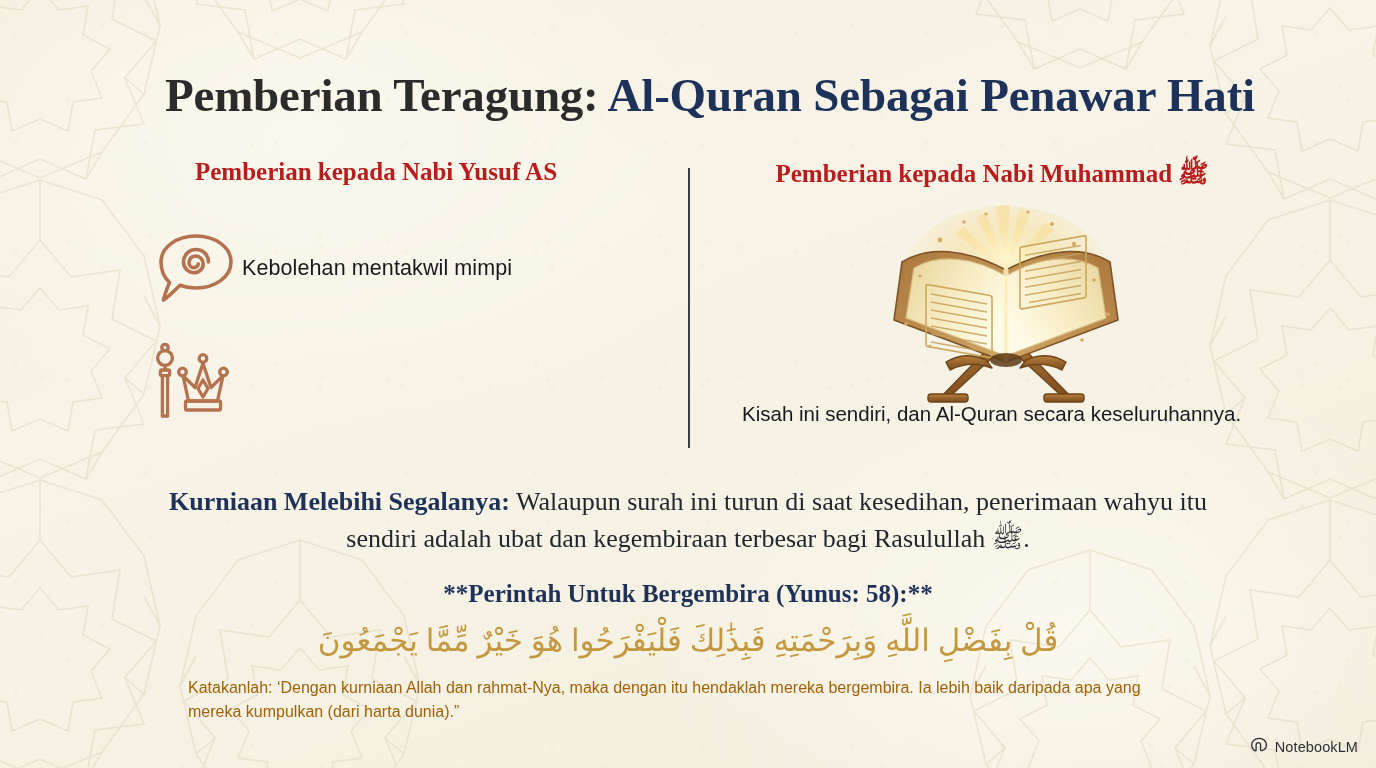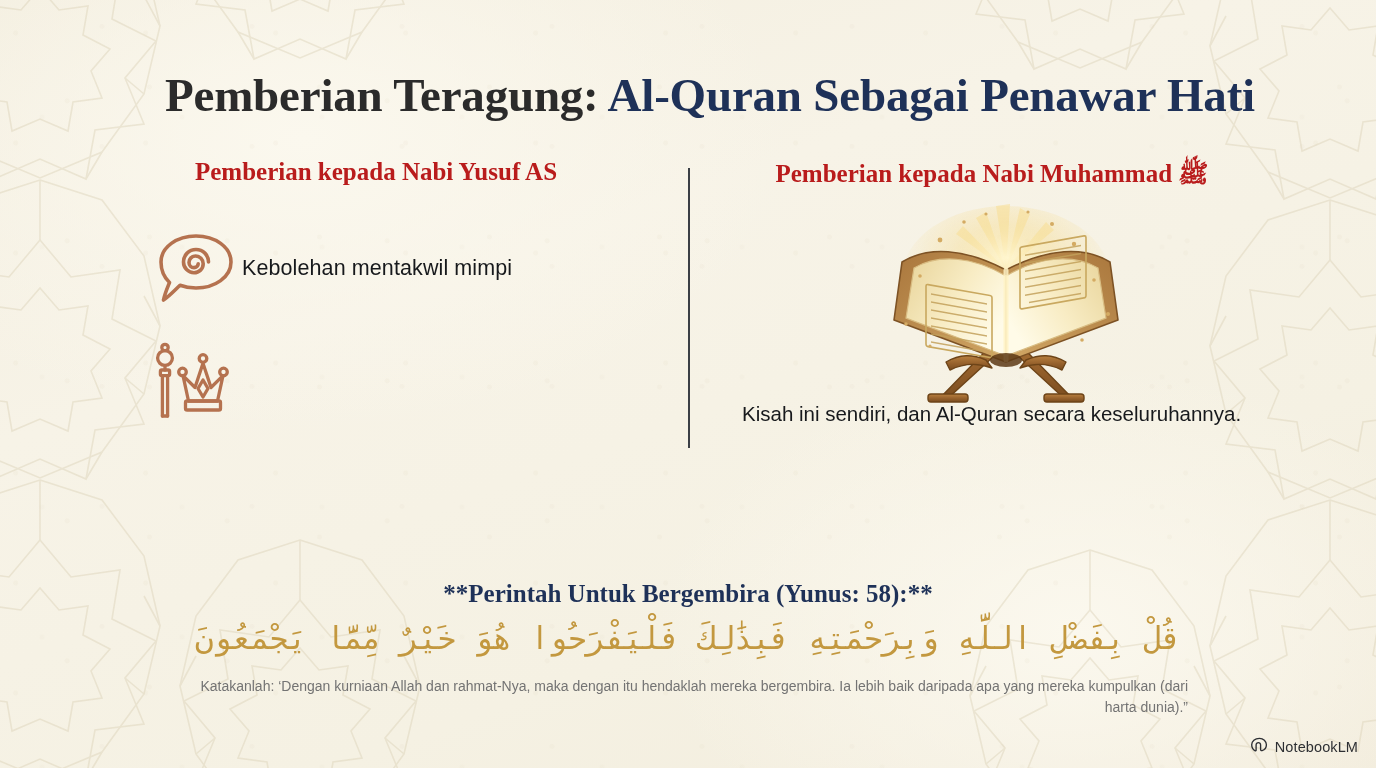--- a/index.html
+++ b/index.html
@@ -113,30 +113,30 @@
     position:absolute; top:580px; left:0; width:100%;
     text-align:center;
     font-family:"Liberation Serif", serif;
     font-weight:bold; font-size:25px;
     color:#1e3158;
   }
   .verse-ar{
     position:absolute; top:620px; left:0; width:100%;
     text-align:center;
     direction:rtl;
-    font-family:Liberation Mono, monospace;
+    font-family:Liberation Serif, serif;
     font-size:31px; line-height:1.35;
     color:#c3983f;
     white-space:nowrap;
   }
   .verse-tr{
     position:absolute; top:676px; left:188px; width:1000px;
-    text-align:right;
-    font-size:14px; line-height:1.5;
-    color:#737373;
+    text-align:left;
+    font-size:16px; line-height:1.5;
+    color:#a16207;
   }
 
   
   .nlm{
     position:absolute; right:18px; bottom:12px;
     display:flex; align-items:center; gap:7px;
     color:#2d2f33;
   }
   .nlm-word{ font-size:14.5px; letter-spacing:.1px; }
 </style>
@@ -319,20 +319,23 @@
           <circle cx="38" cy="120" r="1.8"></circle>
           <circle cx="214" cy="136" r="1.8"></circle>
           <circle cx="62" cy="142" r="1.6"></circle>
         </g>
       </svg>
     </div>
 
     <div class="quran-caption">Kisah ini sendiri, dan Al-Quran secara keseluruhannya.</div>
   </div>
 
+  <div class="highlight">
+    <b>Kurniaan Melebihi Segalanya:</b><span> Walaupun surah ini turun di saat kesedihan, penerimaan wahyu itu sendiri adalah ubat dan kegembiraan terbesar bagi Rasulullah </span><span>ﷺ</span><span>.</span>
+  </div>
 
   <div class="verse-head">**Perintah Untuk Bergembira (Yunus: 58):**</div>
   <div class="verse-ar">قُلْ بِفَضْلِ اللَّهِ وَبِرَحْمَتِهِ فَبِذَٰلِكَ فَلْيَفْرَحُوا هُوَ خَيْرٌ مِّمَّا يَجْمَعُونَ</div>
   <div class="verse-tr">Katakanlah: ‘Dengan kurniaan Allah dan rahmat-Nya, maka dengan itu hendaklah mereka bergembira. Ia lebih baik daripada apa yang mereka kumpulkan (dari harta dunia).”</div>
 
   <div class="nlm">
     <span>
       <svg width="17" height="15" viewBox="0 0 17 15" aria-hidden="true">
         <path d="M8.5,1.3 C12.3,1.3 15.4,4.2 15.4,7.8 C15.4,10.6 13.6,12.9 11.1,13.6
                  C10.2,13.8 9.6,13.2 9.6,12.4 L9.6,7.9 C9.6,6.6 8.6,5.6 7.4,5.6

